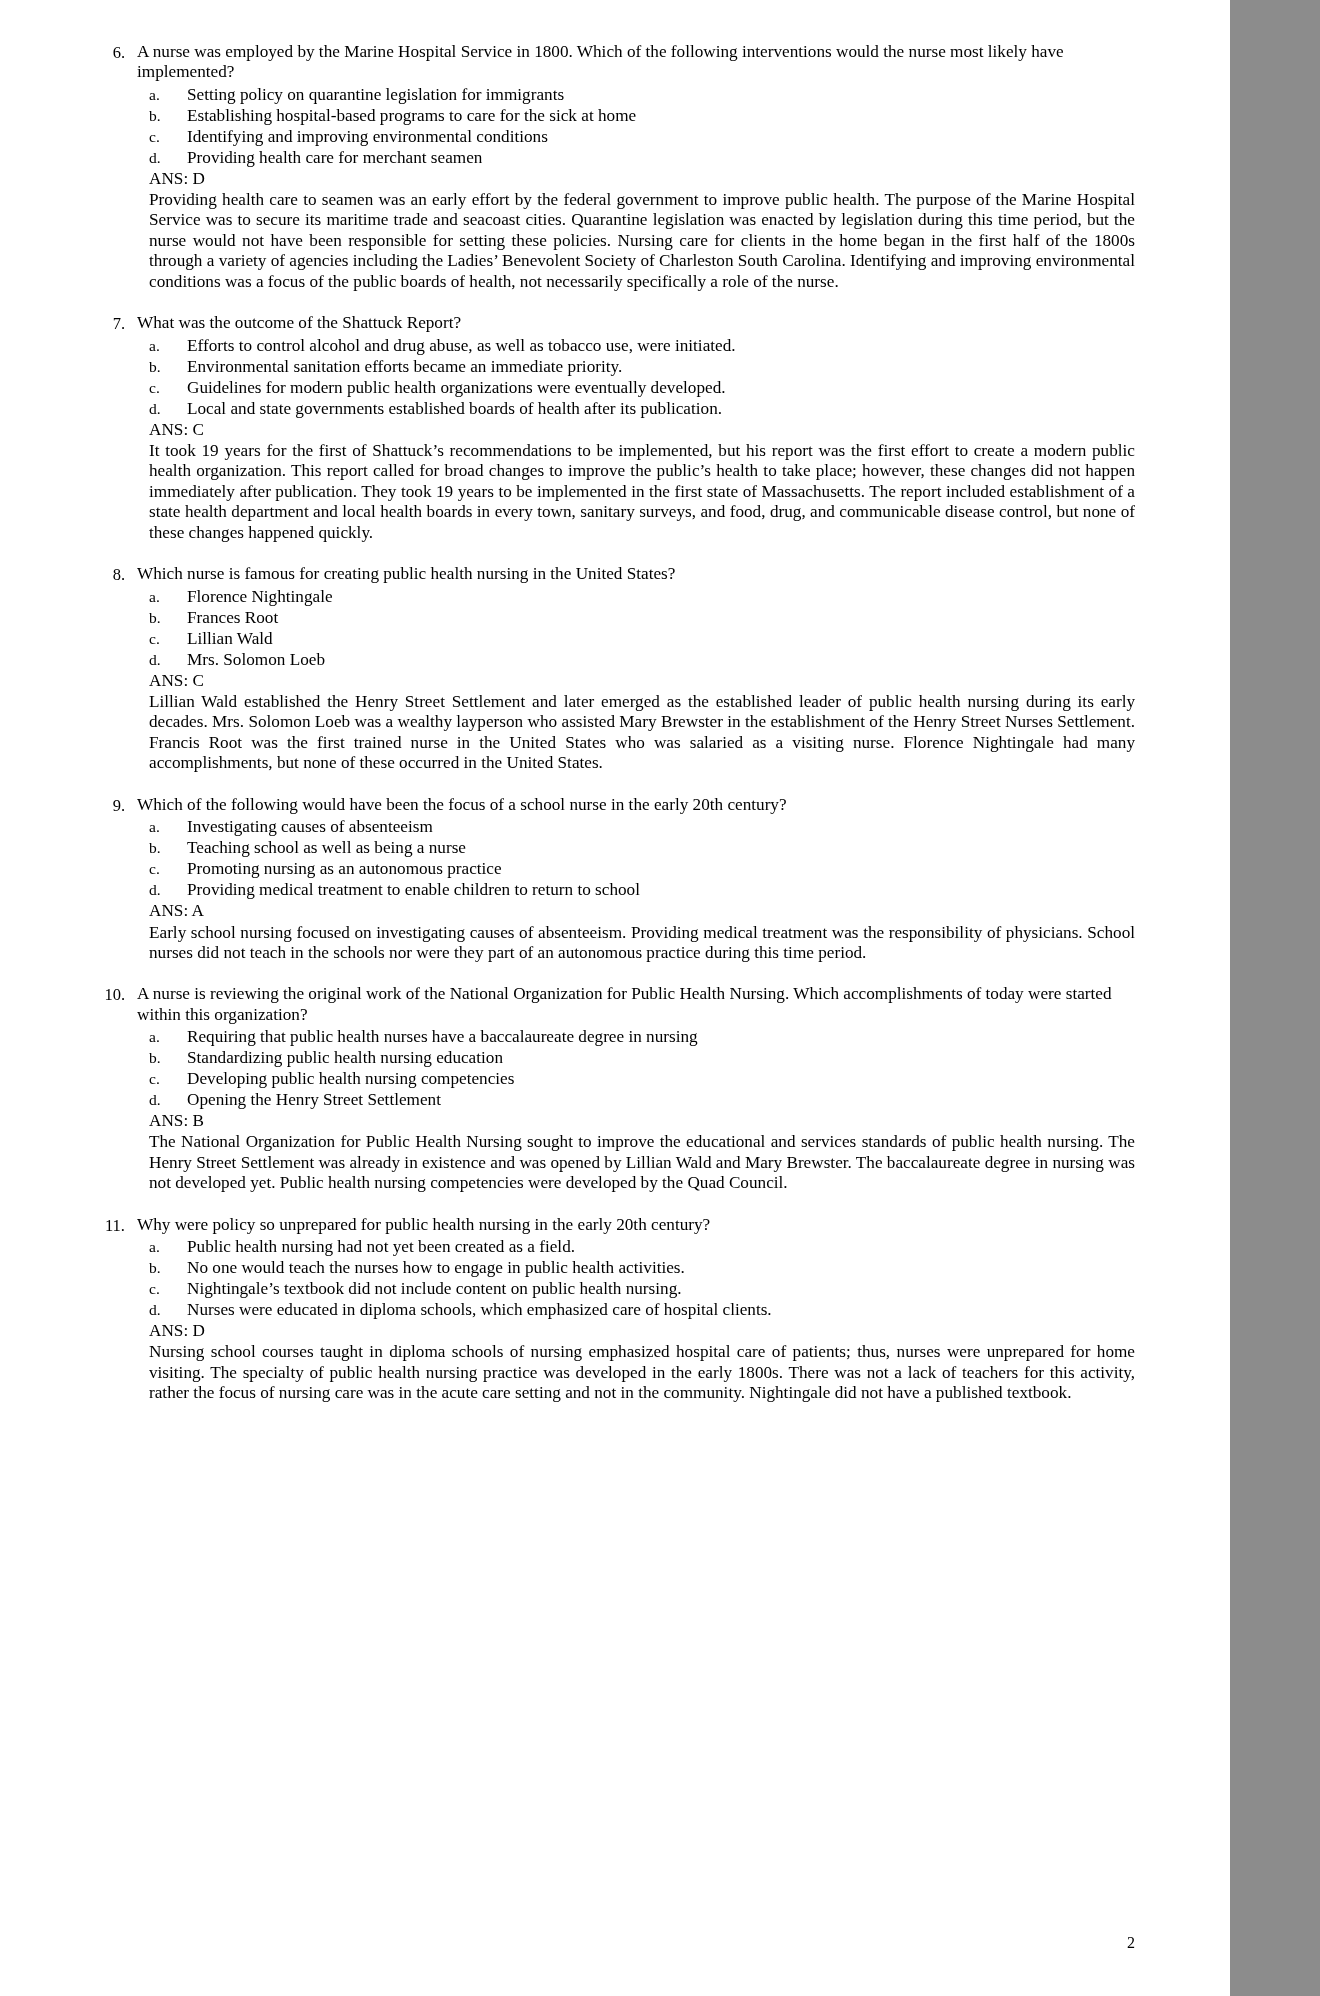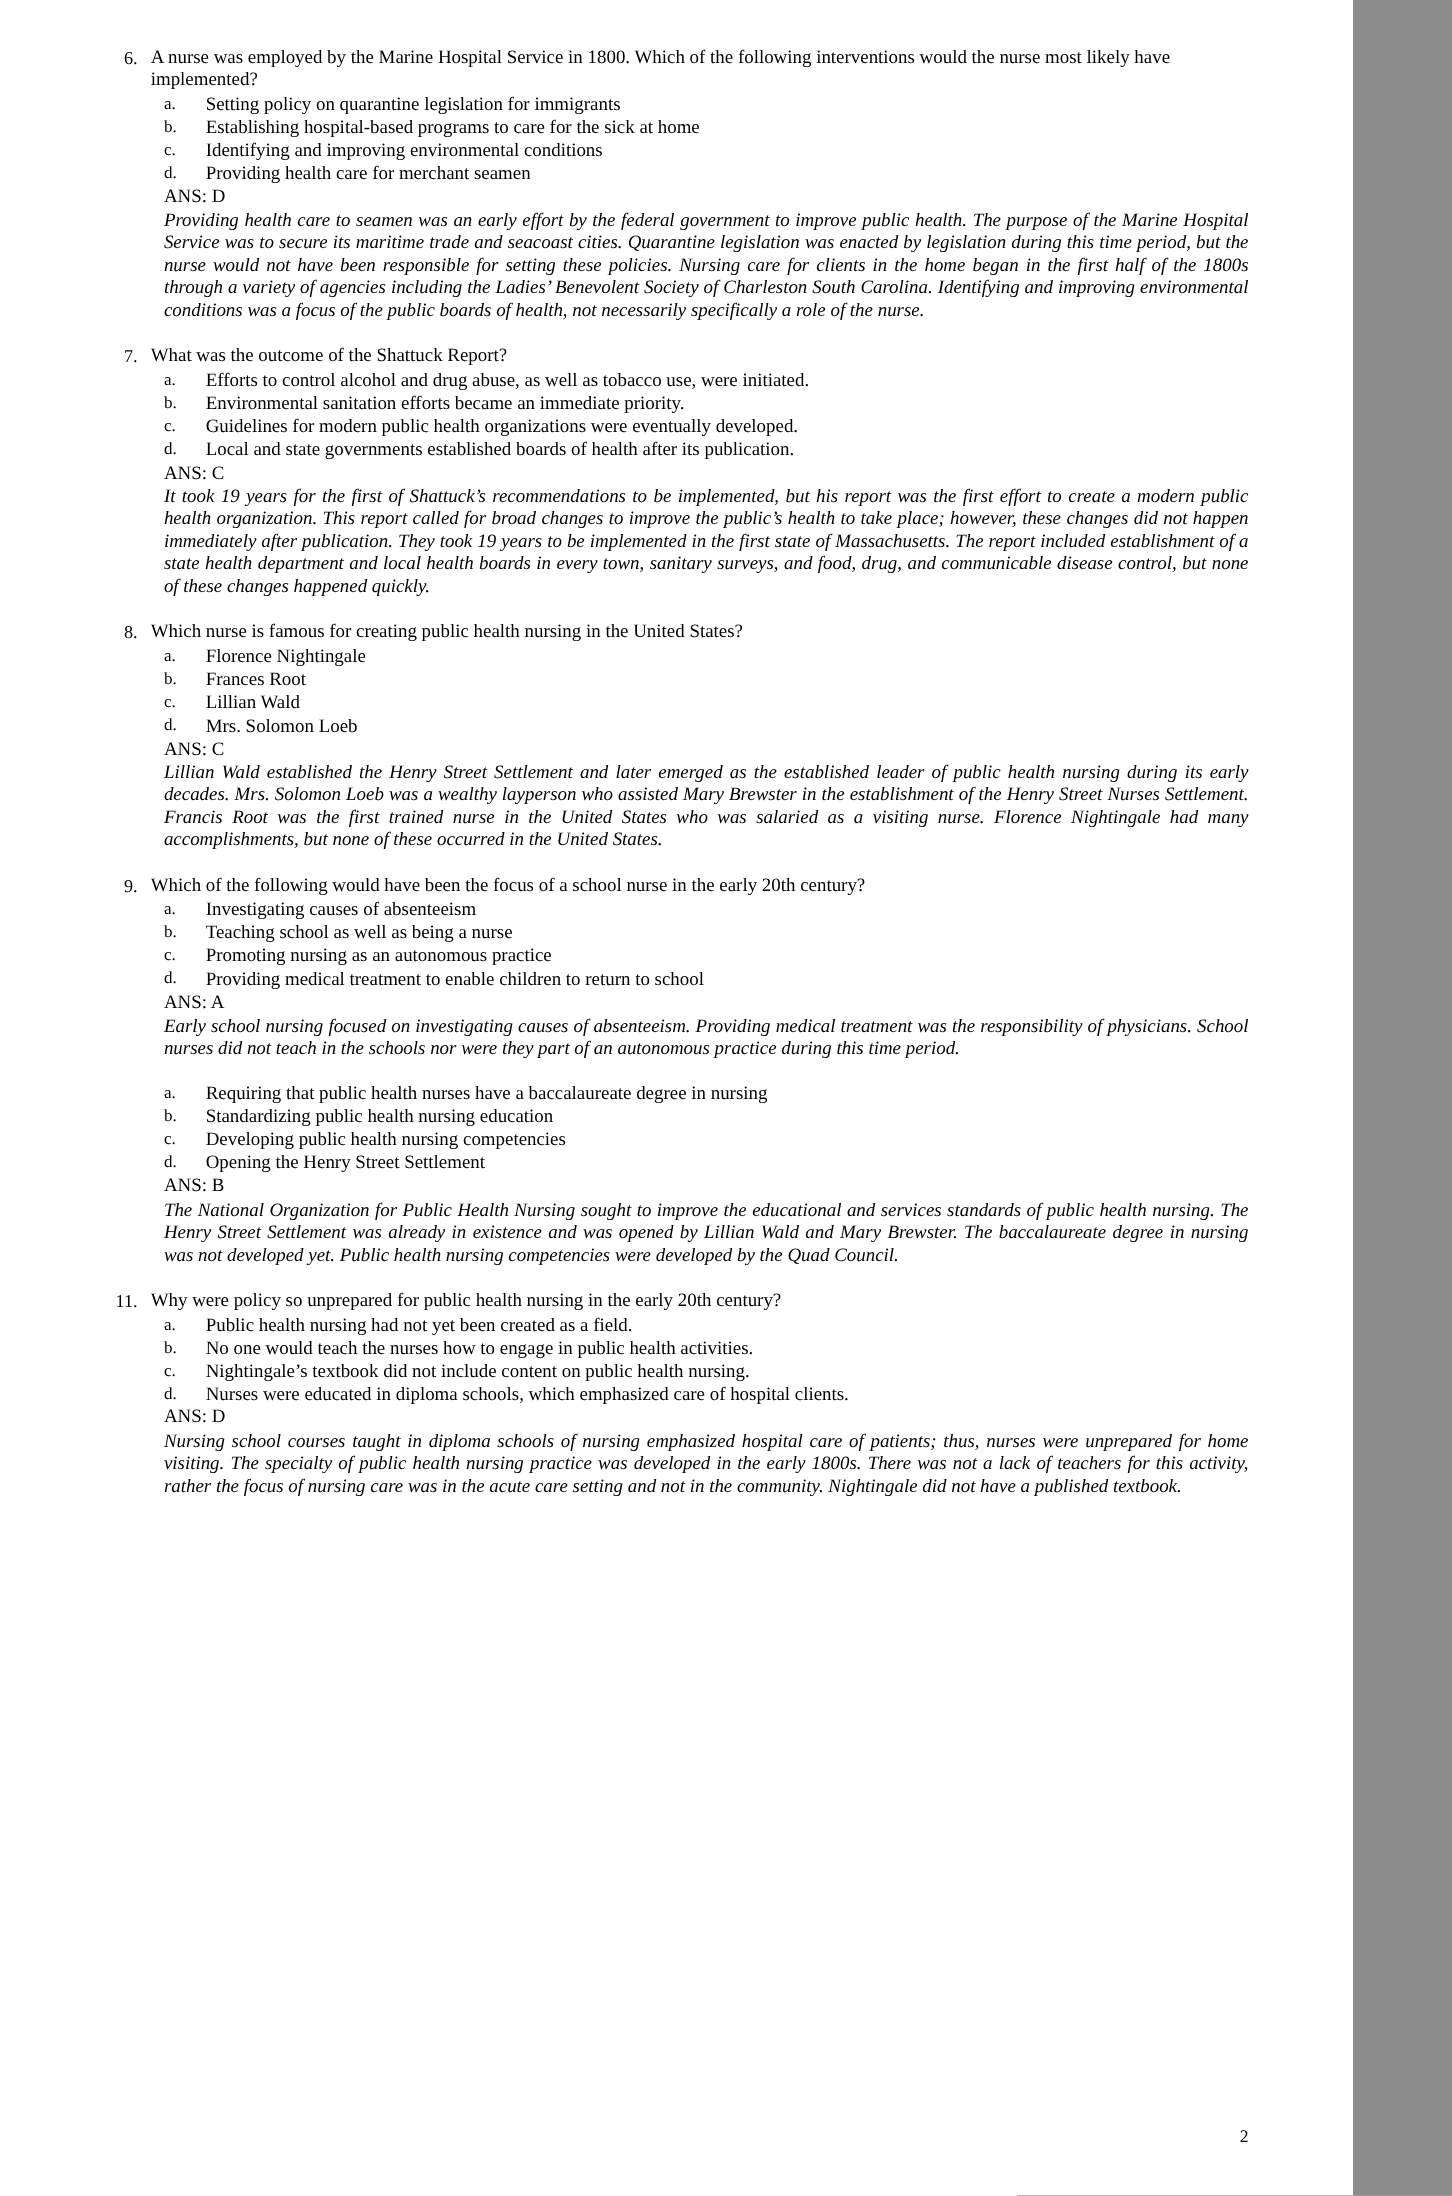--- a/index.html
+++ b/index.html
@@ -71,21 +71,20 @@
   .answer {
     margin-left: 54px;
   }
   .ans-line {
     margin-bottom: 1px;
   }
   .rationale {
     text-align: justify;
     text-justify: inter-word;
     line-height: 1.19;
-    font-style: italic;
   }
   .page-number {
     position: absolute;
     right: 95px;
     bottom: 44px;
     font-size: 16px;
     color: #000;
   }
   .spacer-bottom {
     height: 120px;
@@ -207,20 +206,24 @@
           <div class="opttext">Providing medical treatment to enable children to return to school</div>
         </div>
       </div>
       <div class="answer">
         <div class="ans-line">ANS:  A</div>
         <div class="rationale">Early school nursing focused on investigating causes of absenteeism. Providing medical treatment was the responsibility of physicians. School nurses did not teach in the schools nor were they part of an autonomous practice during this time period.</div>
       </div>
     </div>
 
     <div class="qblock">
+      <div class="qrow">
+        <div class="qnum">10.</div>
+        <div class="qtext">A nurse is reviewing the original work of the National Organization for Public Health Nursing. Which accomplishments of today were started within this organization?</div>
+      </div>
       <div class="options">
         <div class="optrow">
           <div class="optlabel">a.</div>
           <div class="opttext">Requiring that public health nurses have a baccalaureate degree in nursing</div>
         </div>
         <div class="optrow">
           <div class="optlabel">b.</div>
           <div class="opttext">Standardizing public health nursing education</div>
         </div>
         <div class="optrow">

